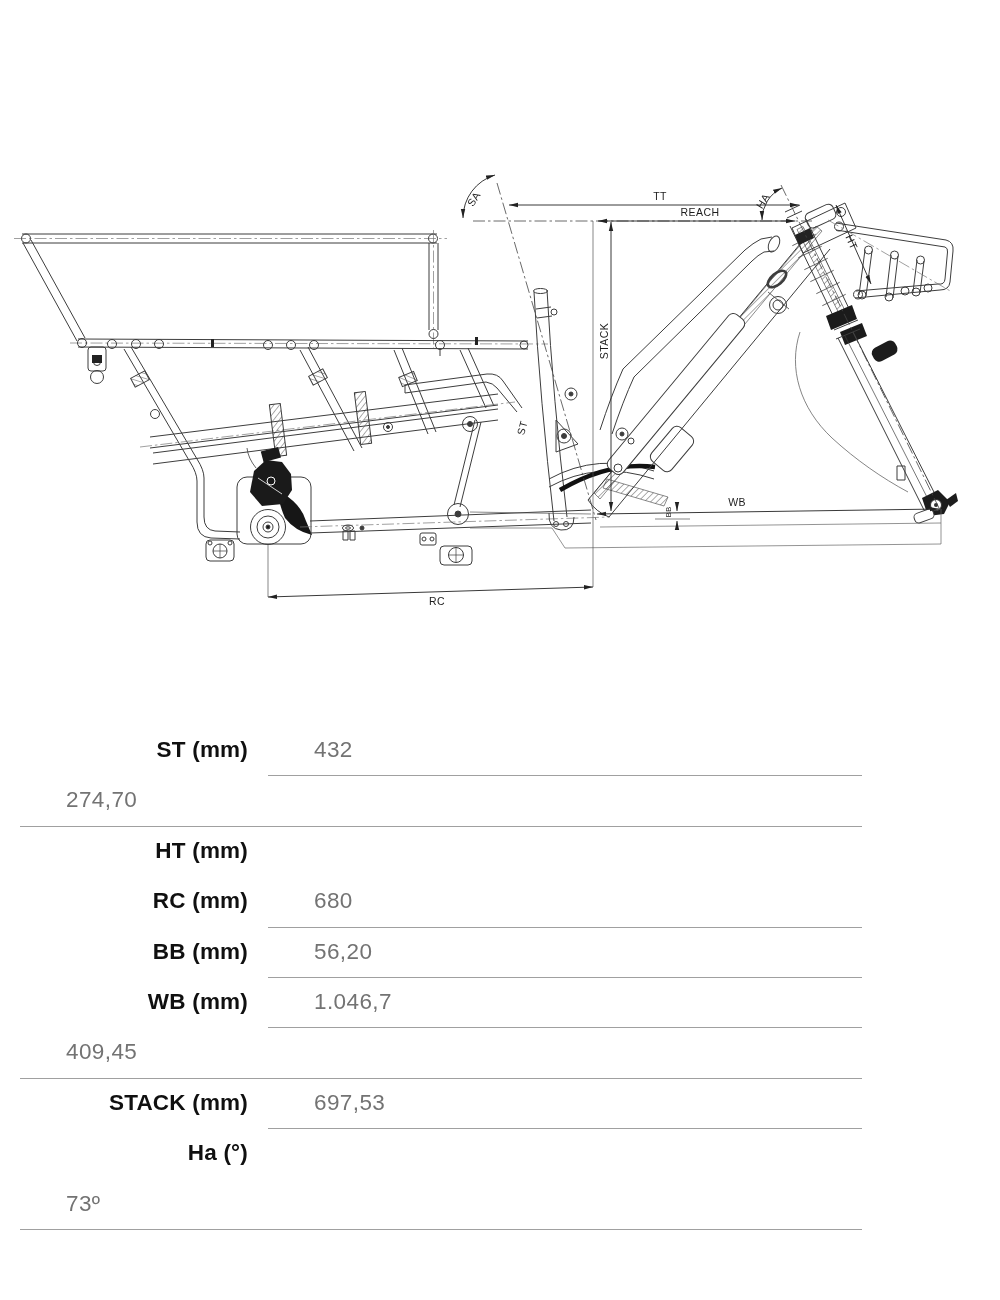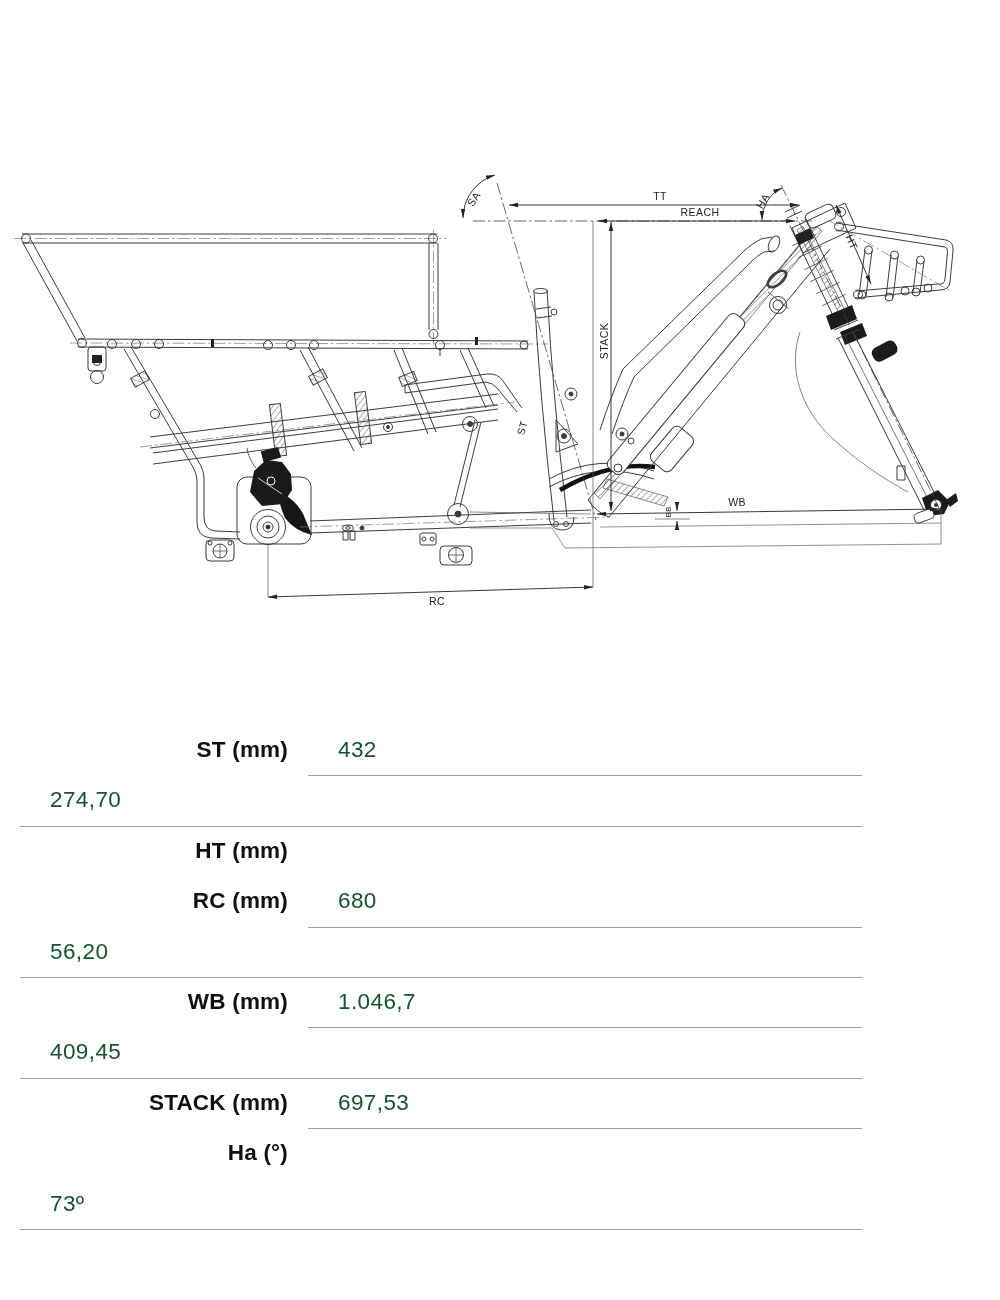--- a/index.html
+++ b/index.html
@@ -7,25 +7,25 @@
        font-family:"Liberation Sans",sans-serif;}
   .sheet{position:absolute;inset:0;background:#fff;}
   svg{position:absolute;left:0;top:0;}
   svg text{font-family:"Liberation Sans",sans-serif;fill:#1d1d1d;}
   .dimtxt{font-size:10.5px;letter-spacing:.4px;}
   .dimtxt-sm{font-size:8px;letter-spacing:.2px;}
 
   .geo{position:absolute;left:0;top:726px;width:1000px;}
   .grow{display:flex;height:50.4px;box-sizing:border-box;}
   .glab{width:248px;text-align:right;font-weight:bold;font-size:22.5px;
-        color:#101010;padding-top:11px;box-sizing:border-box;letter-spacing:.2px;margin-left:40px;}
+        color:#101010;padding-top:11px;box-sizing:border-box;letter-spacing:.2px;}
   .gvalwrap{flex:1;margin-left:20px;margin-right:138px;
         border-bottom:1px solid #a0a0a0;box-sizing:border-box;
         padding:11px 0 0 30px;}
-  .gval{font-size:22.5px;color:#14532d;letter-spacing:.4px;}
+  .gval{font-size:22.5px;color:#737373;letter-spacing:.4px;margin-left:16px;}
 </style>
 </head>
 <body>
 
 <div class="sheet">
 
 <svg width="1000" height="660" viewBox="0 0 1000 660">
   <defs>
     <pattern id="hx" width="4.5" height="4.5" patternUnits="userSpaceOnUse" patternTransform="rotate(45)">
       <line x1="0" y1="0" x2="0" y2="4.5" stroke="#4a4a4a" stroke-width="0.9"></line>
@@ -295,20 +295,21 @@
     <div class="gvalwrap"><span class="gval">274,70</span></div>
   </div>
   <div class="grow">
     <div class="glab">HT (mm)</div>
   </div>
   <div class="grow">
     <div class="glab">RC (mm)</div>
     <div class="gvalwrap"><span class="gval">680</span></div>
   </div>
   <div class="grow">
+    <div class="glab">BB (mm)</div>
     <div class="gvalwrap"><span class="gval">56,20</span></div>
   </div>
   <div class="grow">
     <div class="glab">WB (mm)</div>
     <div class="gvalwrap"><span class="gval">1.046,7</span></div>
   </div>
   <div class="grow">
     <div class="gvalwrap"><span class="gval">409,45</span></div>
   </div>
   <div class="grow">

